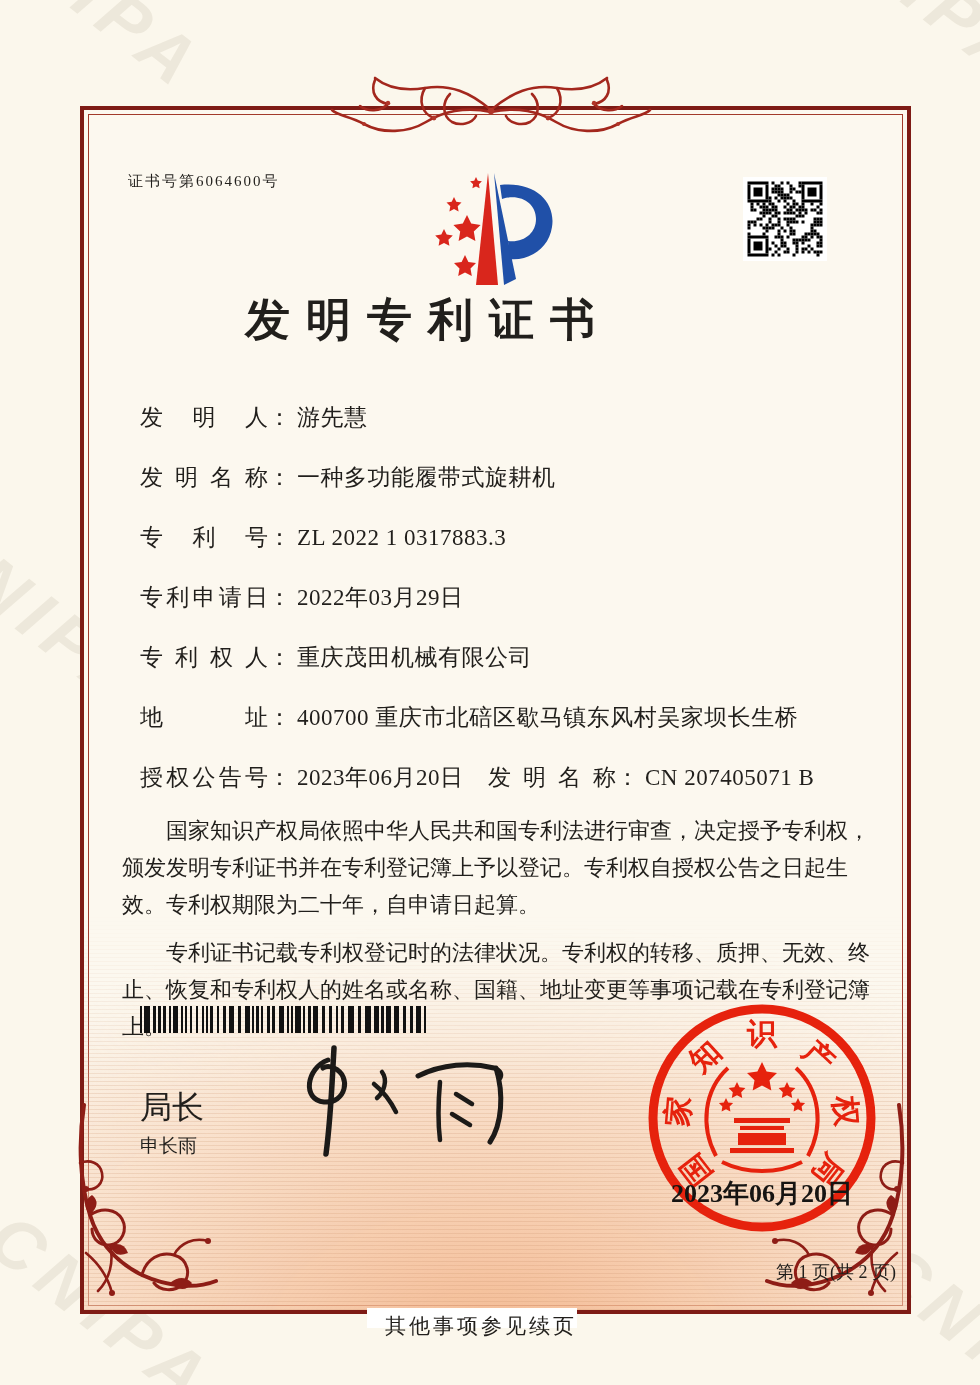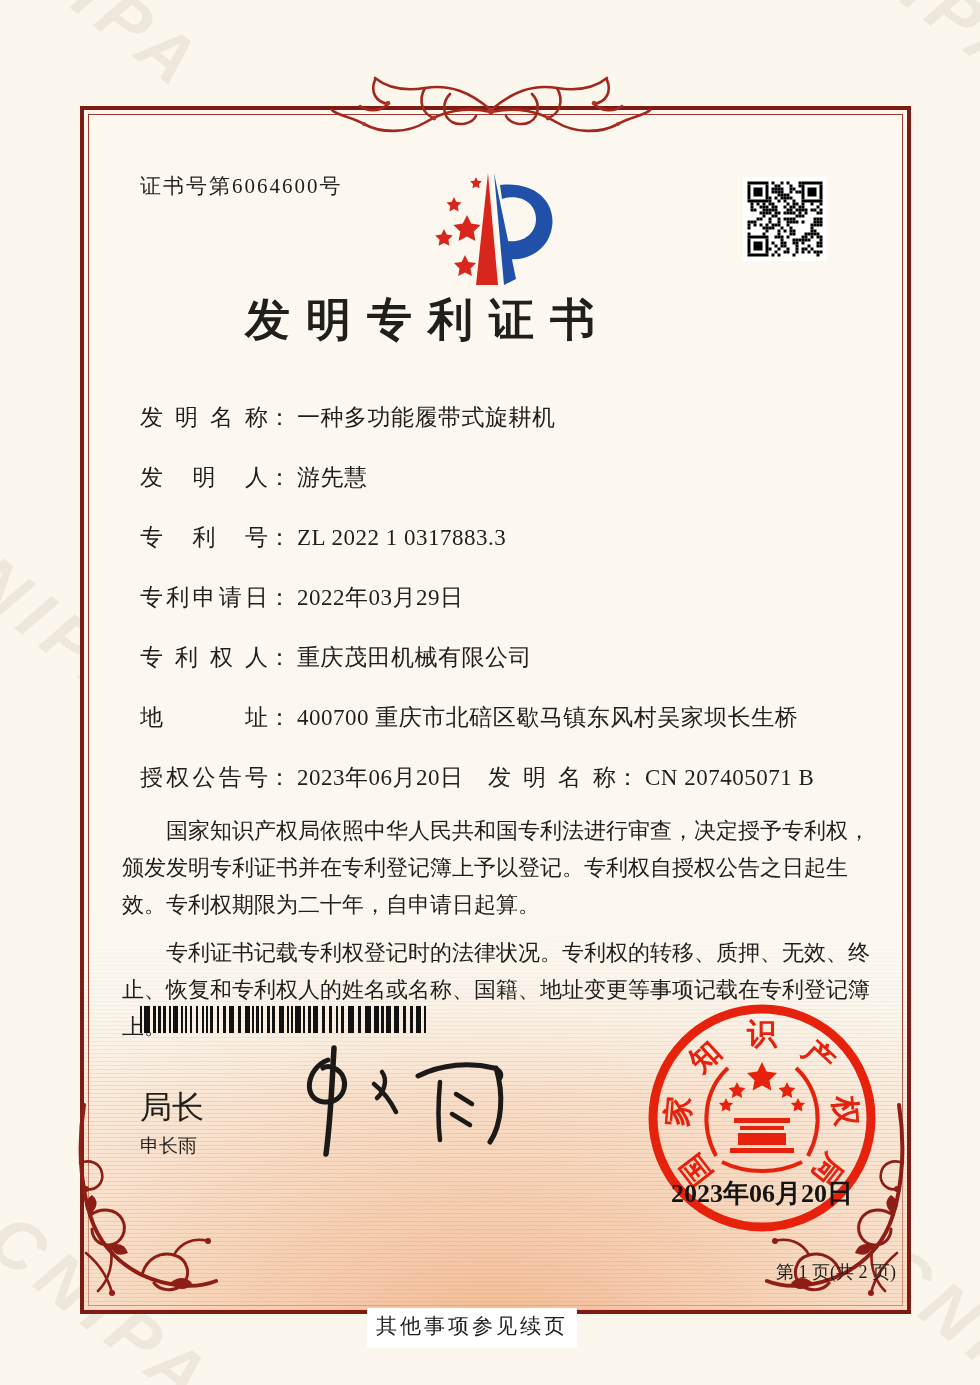--- a/index.html
+++ b/index.html
@@ -18,21 +18,21 @@
   .frame-inner{position:absolute;left:4px;top:4px;right:4px;bottom:4px;
                border:1px solid #a23a2b;}
   .tint{position:absolute;left:0;right:0;bottom:0;height:395px;
         background:
           repeating-linear-gradient(0deg, rgba(198,138,98,0.20) 0 1px, rgba(255,255,255,0) 1px 4px),
           radial-gradient(115% 135% at 50% 106%, rgba(243,184,144,0.95) 0%, rgba(246,206,176,0.55) 48%, rgba(250,238,220,0) 78%);
         -webkit-mask-image:linear-gradient(to top,#000 55%,transparent);
         mask-image:linear-gradient(to top,#000 55%,transparent);}
 
   
-  .cert-no{position:absolute;left:140px;top:172px;font-size:21px;letter-spacing:2px;z-index:5;}
+  .cert-no{position:absolute;left:128px;top:172px;font-size:15px;letter-spacing:2px;z-index:5;}
   .logo{position:absolute;left:420px;top:163px;z-index:5;}
   .qr{position:absolute;left:743px;top:177px;z-index:5;}
   .title{position:absolute;left:0;width:840px;top:290px;text-align:center;
          font-size:45px;font-weight:700;letter-spacing:16px;text-indent:16px;z-index:5;}
 
   
   .fields{position:absolute;left:140px;top:402px;width:720px;font-size:23px;z-index:5;}
   .field-row{position:relative;height:60px;}
   .flabel{display:inline-block;width:128px;text-align:justify;text-align-last:justify;
           vertical-align:top;}
@@ -49,22 +49,22 @@
   .barcode{position:absolute;left:140px;top:1006px;z-index:5;}
   .officer-title{position:absolute;left:140px;top:1086px;font-size:32px;
                  font-family:"Liberation Sans","DejaVu Sans",sans-serif;z-index:5;}
   .officer-name{position:absolute;left:140px;top:1133px;font-size:19px;
                 font-family:Liberation Sans, sans-serif;z-index:5;}
   .signature{position:absolute;left:290px;top:1042px;z-index:5;}
   .seal{position:absolute;left:642px;top:998px;z-index:6;}
 
   .page-info{position:absolute;left:80px;top:1260px;width:816px;text-align:right;
              font-size:18px;z-index:5;}
-  .cont-note{position:absolute;left:367px;top:1308px;width:210px;height:40px;
-             background:#ffffff;text-align:center;line-height:36px;font-size:21px;
+  .cont-note{position:absolute;left:367px;top:1308px;width:210px;height:20px;
+             background:#ffffff;text-align:right;line-height:36px;font-size:21px;
              letter-spacing:3px;z-index:5;}
 
   
   .orn-top{position:absolute;left:330px;top:72px;z-index:4;}
   .orn-bl{position:absolute;left:50px;top:1103px;z-index:4;}
   .orn-br{position:absolute;left:763px;top:1103px;z-index:4;transform:scaleX(-1);}
 </style>
 </head>
 <body>
 
@@ -384,24 +384,24 @@
     <rect x="28.5" y="76.5" width="3" height="3" fill="#000"></rect>
     <rect x="34.5" y="76.5" width="3" height="3" fill="#000"></rect>
     <rect x="49.5" y="76.5" width="3" height="3" fill="#000"></rect>
     <rect x="73.5" y="76.5" width="3" height="3" fill="#000"></rect>
   </svg>
 
 <div class="title">发明专利证书</div>
 
 <div class="fields">
   <div class="field-row">
+    <span class="flabel">发明人</span><span class="colon">：</span><span class="fvalue">游先慧</span>
+  </div>
+  <div class="field-row">
     <span class="flabel">发明名称</span><span class="colon">：</span><span class="fvalue">一种多功能履带式旋耕机</span>
-  </div>
-  <div class="field-row">
-    <span class="flabel">发明人</span><span class="colon">：</span><span class="fvalue">游先慧</span>
   </div>
   <div class="field-row">
     <span class="flabel">专利号</span><span class="colon">：</span><span class="fvalue">ZL 2022 1 0317883.3</span>
   </div>
   <div class="field-row">
     <span class="flabel">专利申请日</span><span class="colon">：</span><span class="fvalue">2022年03月29日</span>
   </div>
   <div class="field-row">
     <span class="flabel">专利权人</span><span class="colon">：</span><span class="fvalue">重庆茂田机械有限公司</span>
   </div>

